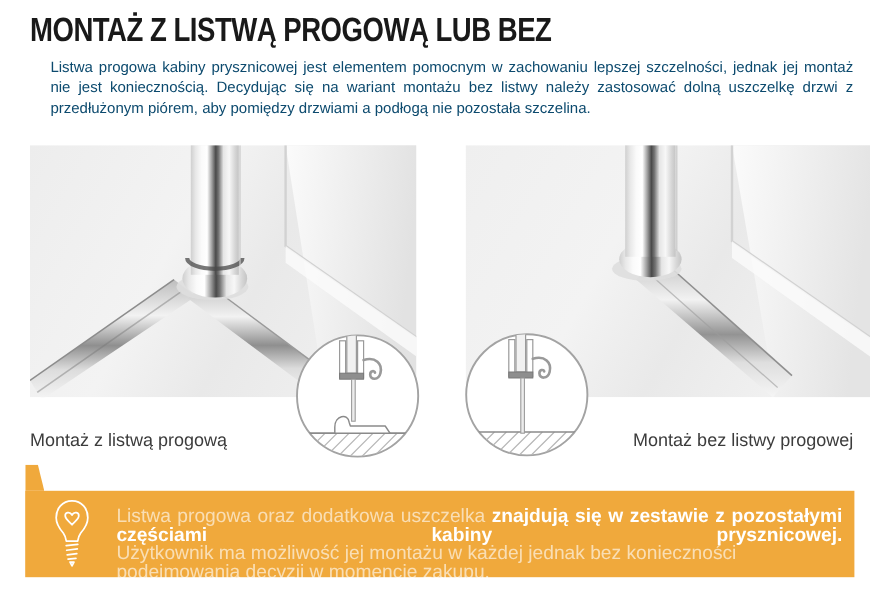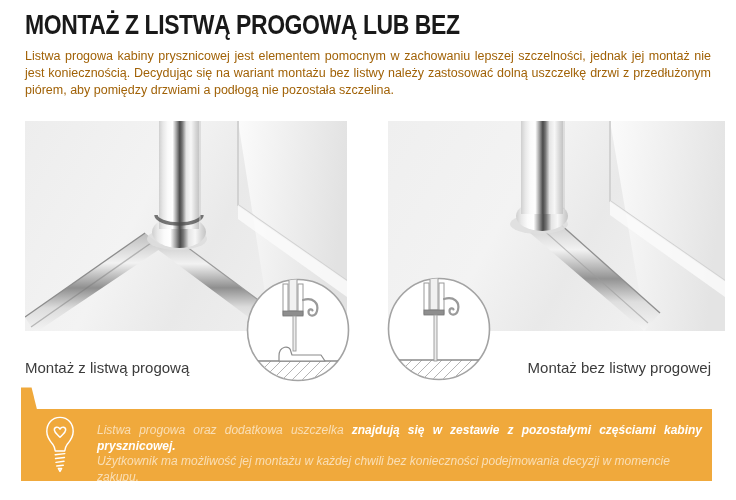--- a/index.html
+++ b/index.html
@@ -8,21 +8,21 @@
   body{
     width:736px; height:500px; background:#ffffff; overflow:hidden;
     font-family:"Liberation Sans", sans-serif;
   }
   h1.title{
     margin:10px 0 0 25px; font-size:28px; line-height:1.05; font-weight:800;
     color:#191919; letter-spacing:-0.5px; white-space:nowrap;
     transform:scaleX(0.82); transform-origin:left center;
   }
   p.intro{
-    margin:9px 25px 0 25px; font-size:12.5px; line-height:17px; color:#a16207;
+    margin:9px 25px 0 42px; font-size:12.5px; line-height:17px; color:#0c4a6e;
     text-align:justify;
   }
   .figures{
     margin:22px 25px 0 25px; display:flex; gap:27px; height:240px;
   }
   .fig{ margin:0; position:relative; }
   .fig-left{ width:322px; }
   .fig-right{ width:337px;padding-left:14px; }
   .photo{
     position:relative; width:100%; height:210px; overflow:visible;
@@ -41,23 +41,22 @@
     position:relative; margin:48px 24px 0 21px; width:691px; height:72px;
     background:var(--accent,#F0A93C);
   }
   .note .flag{
     position:absolute; left:0; top:-22px; width:16px; height:22px;
     background:var(--accent,#F0A93C);
     clip-path:polygon(0 0, 66% 0, 100% 100%, 0 100%);
   }
   .note svg.bulb{ position:absolute; left:22px; top:7px; }
   .note-text{
-    padding:14px 10px 0 76px; font-size:12px; line-height:15.5px;
+    padding:14px 10px 0 76px; font-size:16px; line-height:15.5px;
     color:rgba(255,255,255,0.62);
-    font-style:italic;
   }
   .note-text .nl1{ text-align:justify; text-align-last:justify; }
   .note-text .nl1 strong{ color:#ffffff; font-weight:700; }
   .note-text .nl2{ text-align:left; }
   .diagram-stroke{ stroke:#9a9a9a; fill:none; }
 </style>
 </head>
 <body>
 
 <h1 class="title">MONTAŻ Z LISTWĄ PROGOWĄ LUB BEZ</h1>
@@ -244,15 +243,15 @@
       <path d="M17,14.5 C15,10.8 10.4,12 10.8,15.6 C11.1,18.6 14,20 17,23.4 C20,20 22.9,18.6 23.2,15.6 C23.6,12 19,10.8 17,14.5 Z"></path>
       <path d="M11.7,42.6 L22.3,41.4"></path>
       <path d="M12.1,46.8 L21.9,45.6"></path>
       <path d="M12.6,51 L21.4,49.8"></path>
       <path d="M13.4,55 L20.6,54.2"></path>
       <path d="M15.2,57.6 L18.8,57.6 L17,61 Z"></path>
     </g>
   </svg>
   <div class="note-text">
     <div class="nl1"><span>Listwa progowa oraz dodatkowa uszczelka </span><strong>znajdują się w zestawie z pozostałymi częściami kabiny prysznicowej.</strong></div>
-    <div class="nl2">Użytkownik ma możliwość jej montażu w każdej chwili bez konieczności podejmowania decyzji w momencie zakupu.</div>
+    <div class="nl2">Użytkownik ma możliwość jej montażu w każdej jednak bez konieczności podejmowania decyzji w momencie zakupu.</div>
   </div>
 </div>
 
 </body></html>

